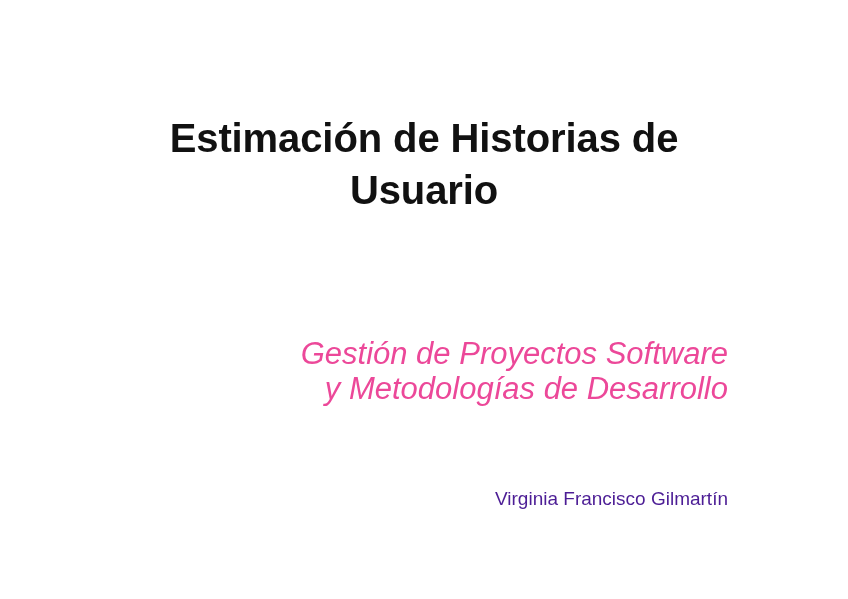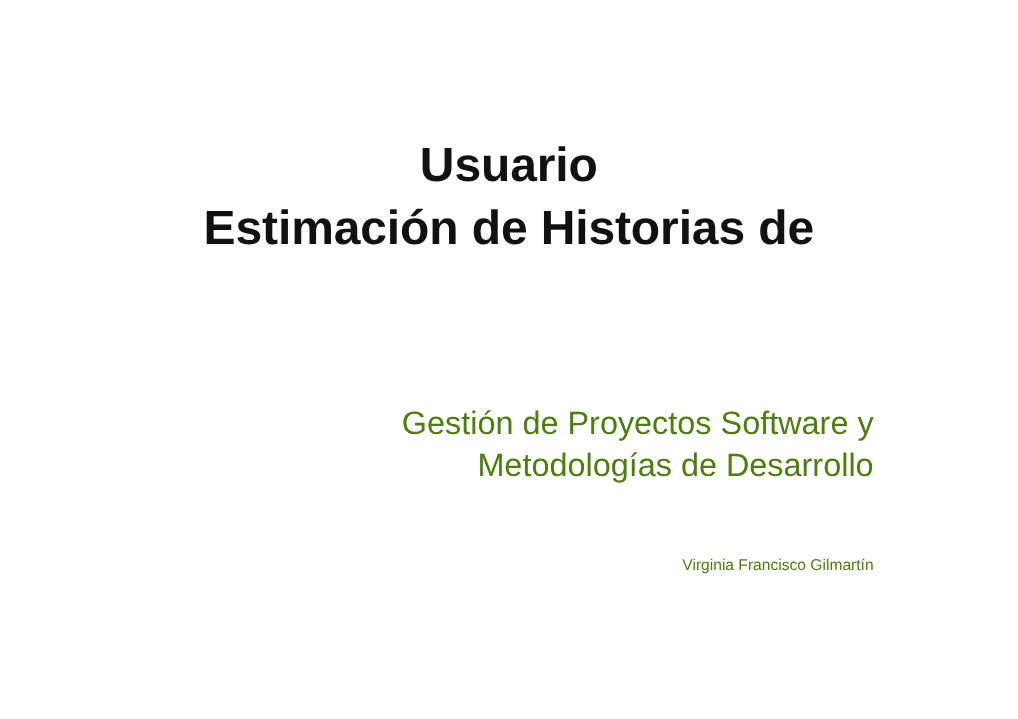--- a/index.html
+++ b/index.html
@@ -43,51 +43,53 @@
   
   .subtitle-block {
     position: absolute;
     left: 300px;
     top: 336px;
     width: 428px;
     text-align: right;
   }
   .subtitle-text {
     display: block;
-    font-size: 27px;
+    font-size: 31px;
     font-weight: normal;
-    color: #4d7c0f;
+    color: #ec4899;
     line-height: 35px;
+    font-style: italic;
   }
 
   
   .author-block {
     position: absolute;
     left: 300px;
     top: 458px;
     width: 428px;
     text-align: right;
   }
   .author-text {
     display: block;
-    font-size: 13px;
+    font-size: 19px;
     font-weight: normal;
-    color: #4d7c0f;
+    color: #4c1d95;
     line-height: 26px;
     white-space: nowrap;
+    margin-top: 28px;
   }
 </style>
 </head>
 <body>
 
 <div class="slide">
 
   <div class="title-block">
+    <span class="title-line">Estimación de Historias de</span>
     <span class="title-line">Usuario</span>
-    <span class="title-line">Estimación de Historias de</span>
   </div>
 
   <div class="subtitle-block">
     <span class="subtitle-text">Gestión de Proyectos Software y Metodologías de Desarrollo</span>
   </div>
 
   <div class="author-block">
     <span class="author-text">Virginia Francisco Gilmartín</span>
   </div>
 

